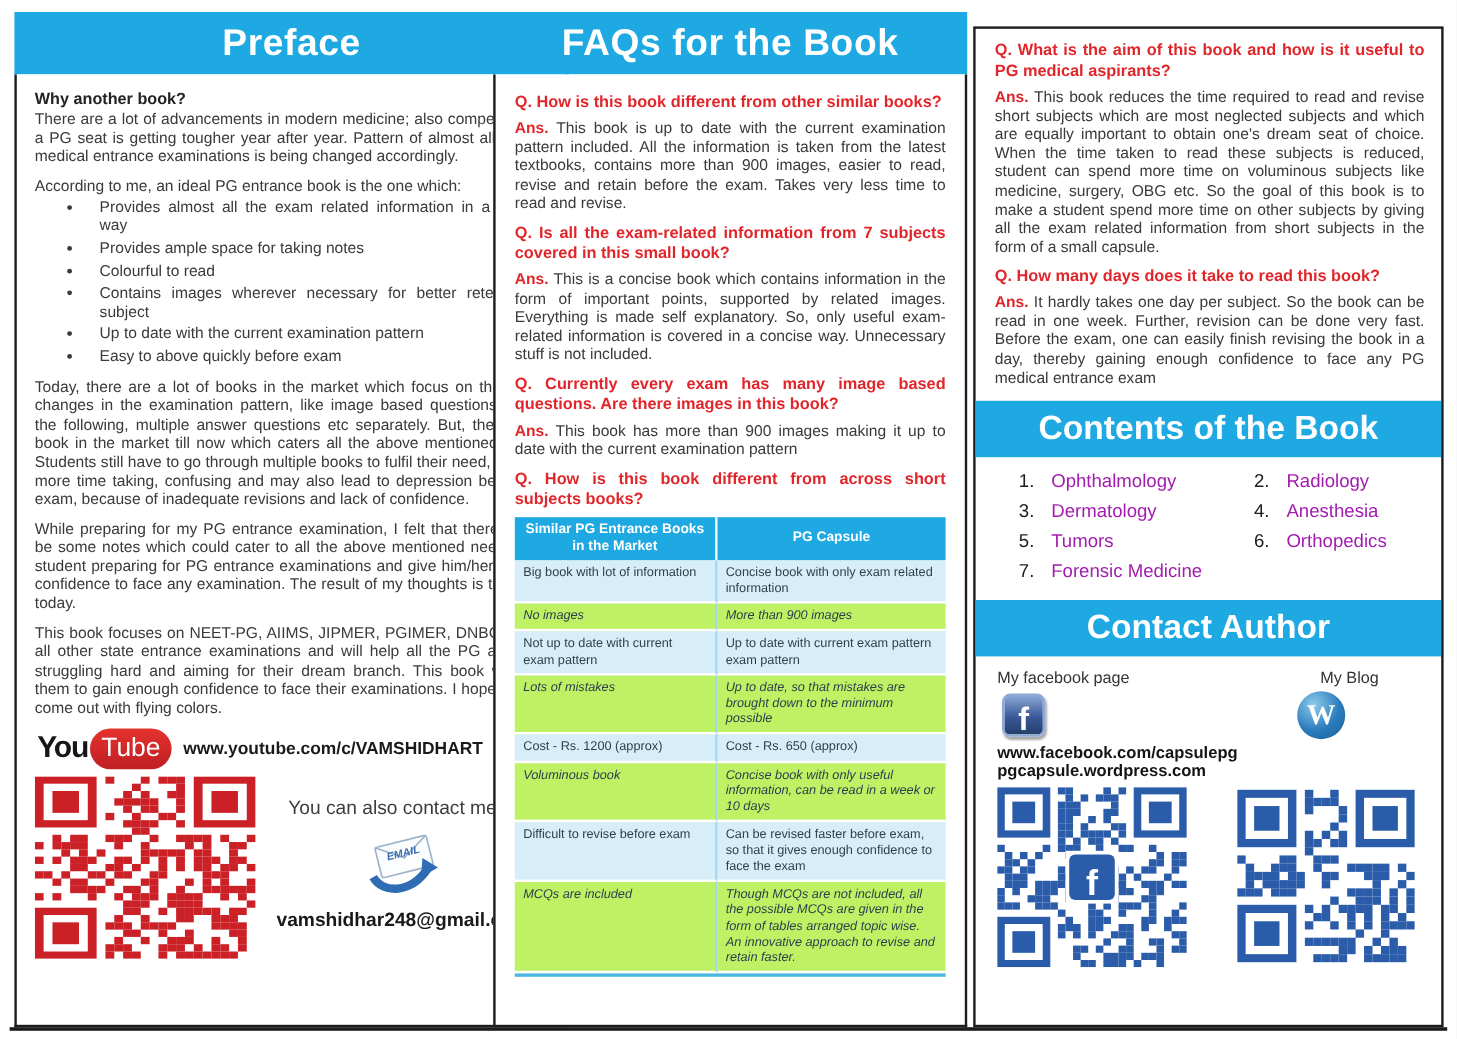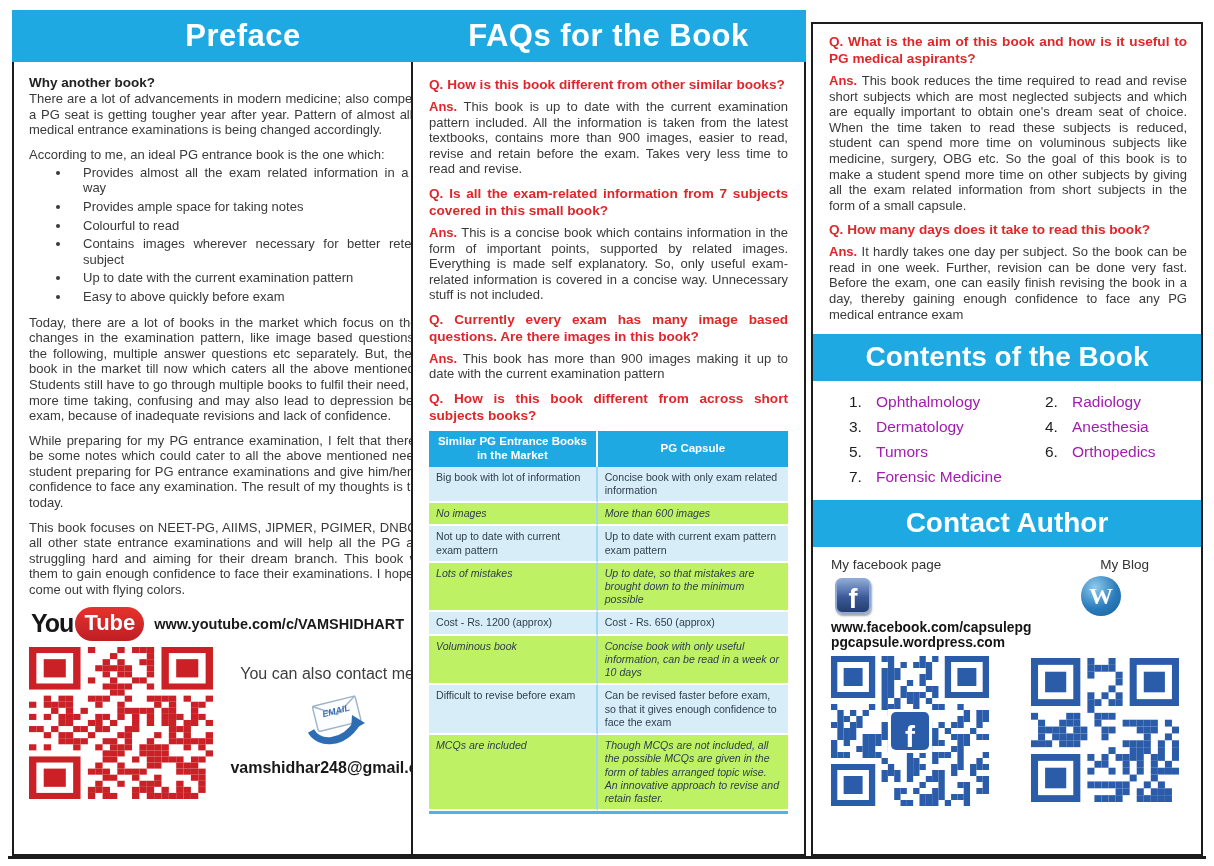--- a/index.html
+++ b/index.html
@@ -42,21 +42,21 @@
     border-bottom:2px solid #fff;}
   table.cmp td.l{width:47%;border-right:2px solid #9fd9f1;}
   table.cmp tr.odd td{background:#d7eef9;}
   table.cmp tr.even td{background:#bef264;font-style:italic;}
   table.cmp th.l{border-right:2px solid #fff;}
 
   
   .yt-row{display:flex;align-items:center;gap:10px;margin:8px 0 6px 2px;}
   .yt-logo{display:flex;align-items:center;gap:2px;}
   .yt-you{font-weight:bold;font-size:25px;color:#161616;letter-spacing:-1px;}
-  .yt-badge{background:linear-gradient(180deg,#e5332d 0%,#bf1e24 100%);color:#fff;font-weight:bold;
+  .yt-badge{background:linear-gradient(180deg,#e5332d 0%,#bf1e24 100%);color:#fff;font-weight:normal;
     font-size:22px;line-height:1;padding:5px 9px 7px;border-radius:17px;}
   .yt-url{font-weight:bold;font-size:14.5px;color:#1a1a1a;}
 
   
   .c1-bottom{display:flex;margin-top:4px;}
   .qr{line-height:0;}
   .qr-red{width:184px;height:152px;flex:0 0 184px;}
   .c1-right{flex:1;display:flex;flex-direction:column;align-items:center;padding-top:18px;}
   .contact-line{font-size:16px;color:#3d3d3d;margin-bottom:10px;}
   .email-addr{font-weight:bold;font-size:16px;color:#191919;margin-top:10px;}
@@ -393,21 +393,21 @@
             <th>PG Capsule</th>
           </tr>
         </thead>
         <tbody>
           <tr class="odd">
             <td class="l">Big book with lot of information</td>
             <td>Concise book with only exam related information</td>
           </tr>
           <tr class="even">
             <td class="l">No images</td>
-            <td>More than 600 images</td>
+            <td>More than 900 images</td>
           </tr>
           <tr class="odd">
             <td class="l">Not up to date with current exam pattern</td>
             <td>Up to date with current exam pattern exam pattern</td>
           </tr>
           <tr class="even">
             <td class="l">Lots of mistakes</td>
             <td>Up to date, so that mistakes are brought down to the minimum possible</td>
           </tr>
           <tr class="odd">

